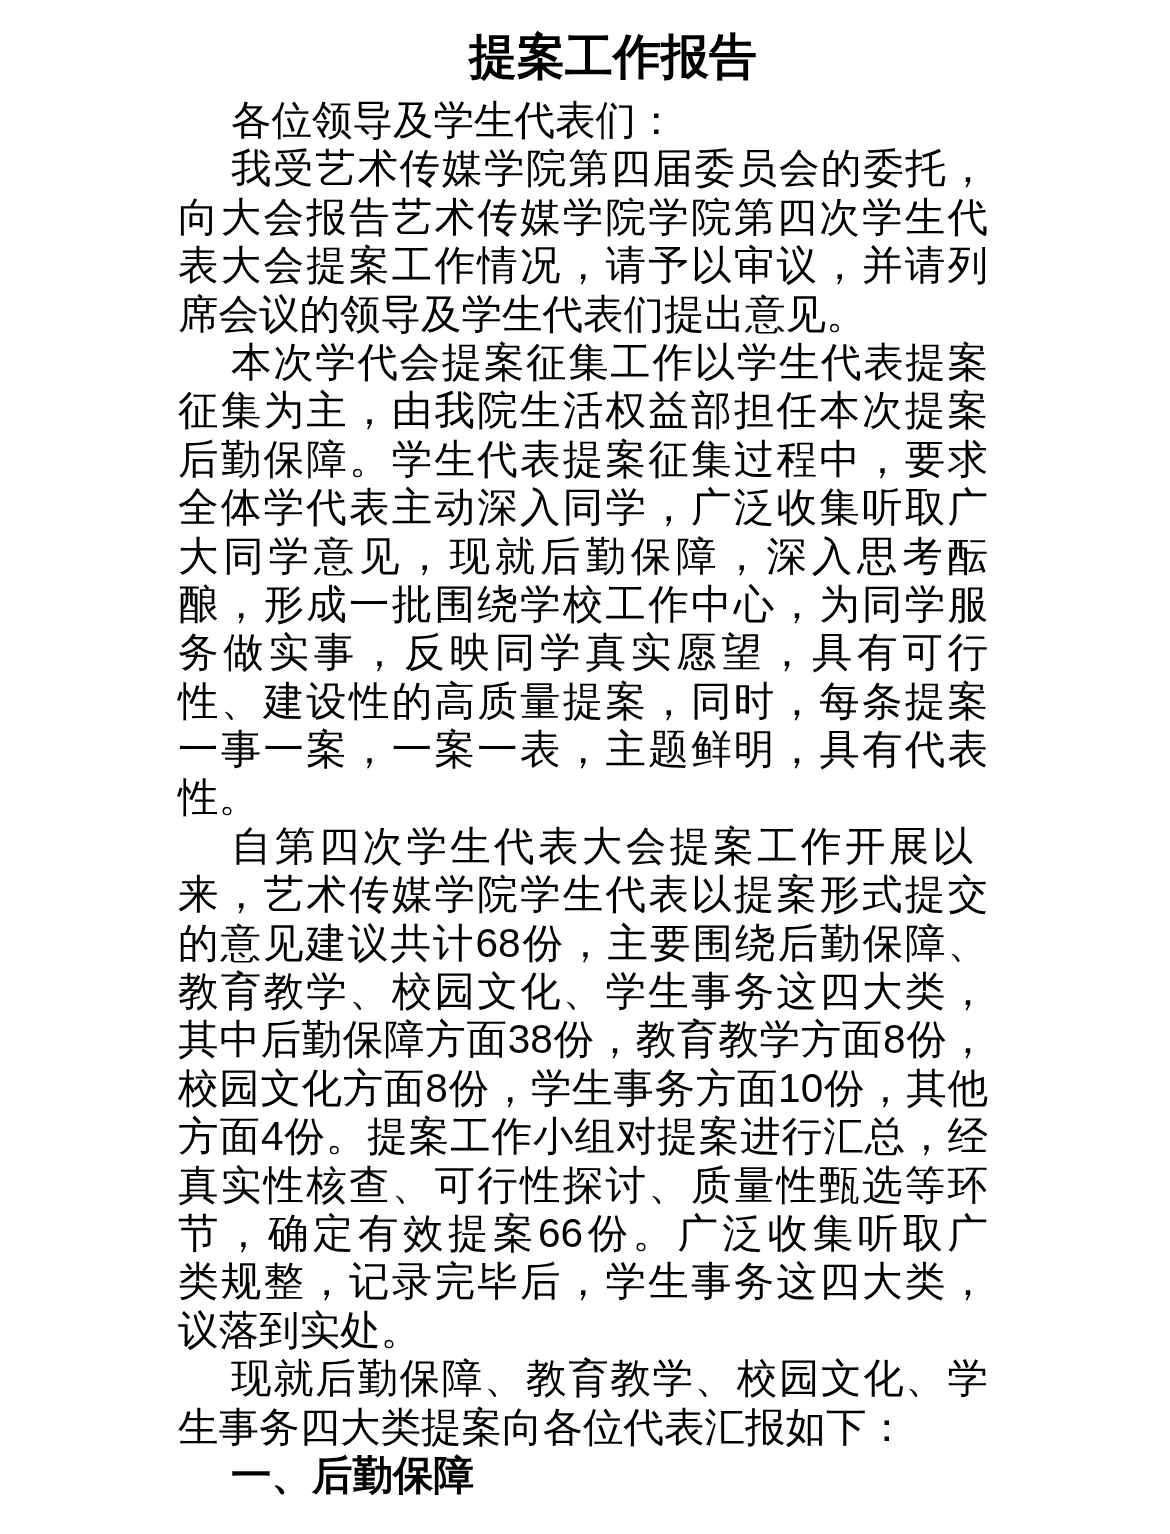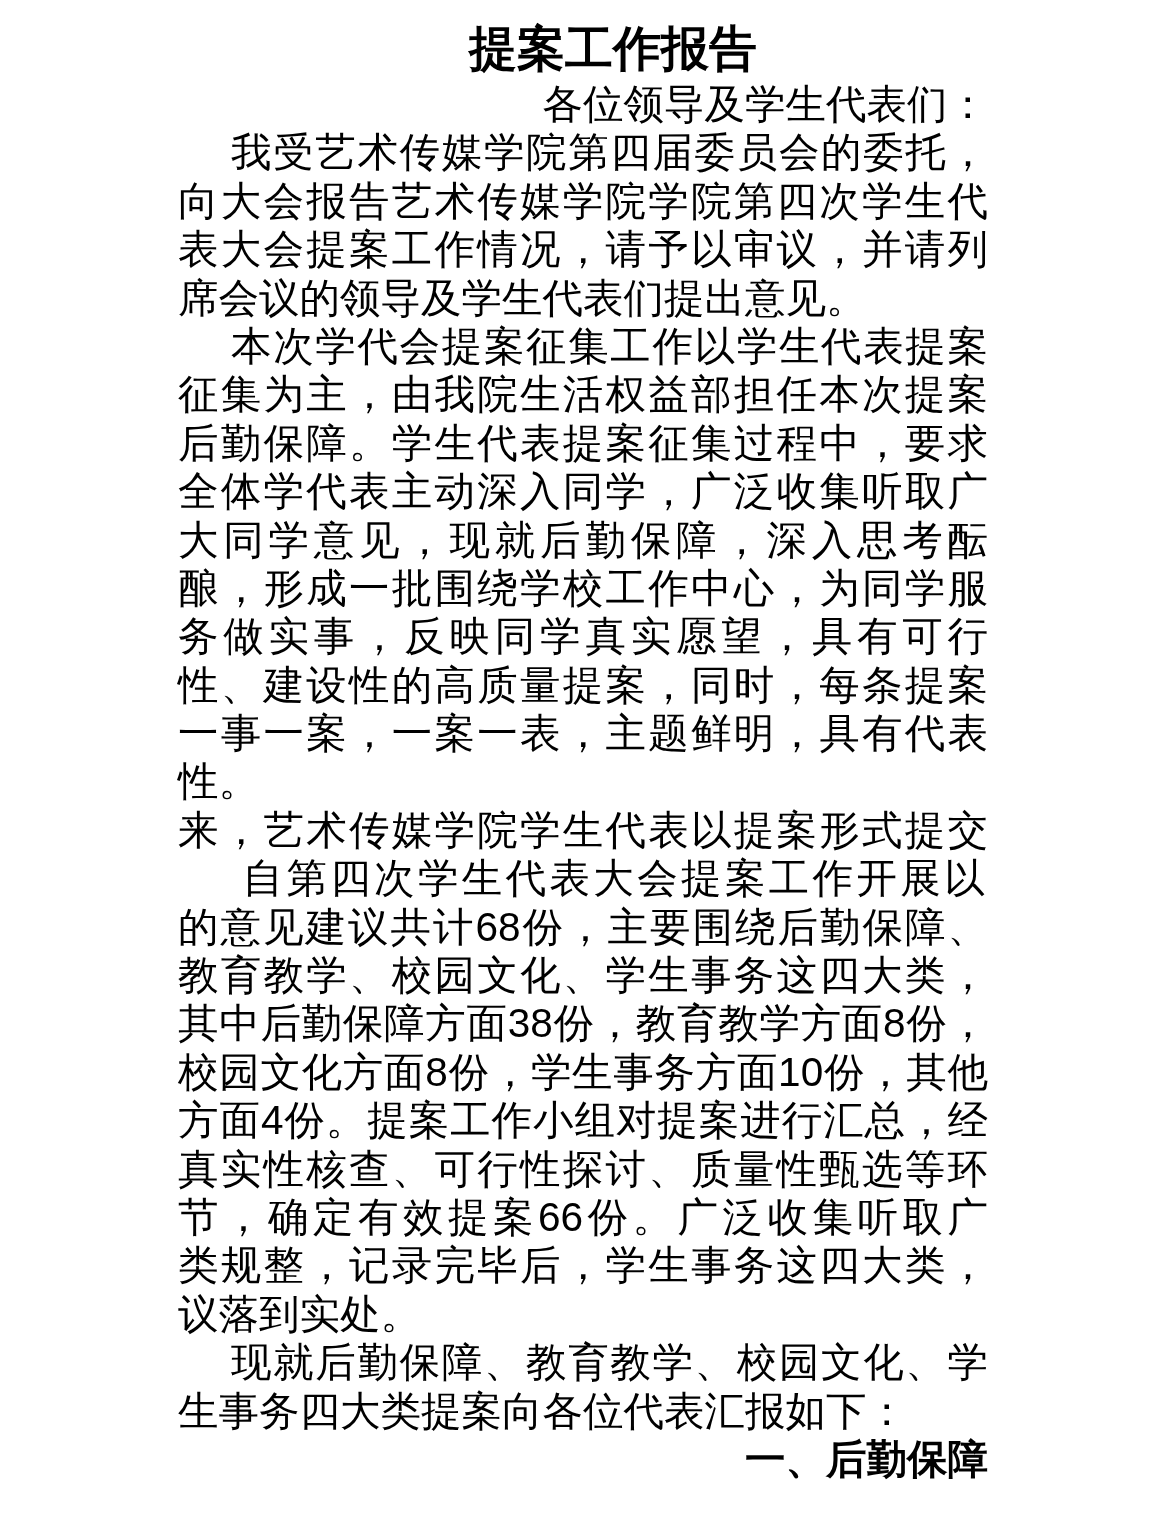--- a/index.html
+++ b/index.html
@@ -10,21 +10,21 @@
   .page {
     position: relative;
     width: 1170px;
     height: 1534px;
     background: #ffffff;
     overflow: hidden;
     color: #000000;
     font-family: "Liberation Sans", sans-serif;
   }
   .doc-title {
-    margin: 4px;
+    margin: 12px;
     padding-top: 18px;
     font-size: 48px;
     line-height: 54px;
     font-weight: bold;
     text-align: center;
     
     text-indent: 56px;
     white-space: nowrap;
   }
   .doc-body {
@@ -33,21 +33,20 @@
   }
   .line {
     font-size: 40.5px;
     line-height: 48.4px;
     height: 48.4px;
     overflow: visible;
     text-align: left;
   }
   .line.indent {
     text-indent: 53px;
-    text-align: right;
   }
   .line.justify {
     text-align: justify;
     text-align-last: justify;
     text-justify: inter-character;
   }
   .line.spread {
     letter-spacing: 3.35px;
   }
   .line.bold {
@@ -68,22 +67,22 @@
       <div class="line justify indent">本次学代会提案征集工作以学生代表提案</div>
       <div class="line justify">征集为主，由我院生活权益部担任本次提案</div>
       <div class="line justify">后勤保障。学生代表提案征集过程中，要求</div>
       <div class="line justify">全体学代表主动深入同学，广泛收集听取广</div>
       <div class="line justify">大同学意见，现就后勤保障，深入思考酝</div>
       <div class="line justify">酿，形成一批围绕学校工作中心，为同学服</div>
       <div class="line justify">务做实事，反映同学真实愿望，具有可行</div>
       <div class="line justify">性、建设性的高质量提案，同时，每条提案</div>
       <div class="line justify">一事一案，一案一表，主题鲜明，具有代表</div>
       <div class="line left">性。</div>
+      <div class="line spread indent">自第四次学生代表大会提案工作开展以</div>
       <div class="line justify">来，艺术传媒学院学生代表以提案形式提交</div>
-      <div class="line spread indent">自第四次学生代表大会提案工作开展以</div>
       <div class="line justify">的意见建议共计68份，主要围绕后勤保障、</div>
       <div class="line justify">教育教学、校园文化、学生事务这四大类，</div>
       <div class="line justify">其中后勤保障方面38份，教育教学方面8份，</div>
       <div class="line justify">校园文化方面8份，学生事务方面10份，其他</div>
       <div class="line justify">方面4份。提案工作小组对提案进行汇总，经</div>
       <div class="line justify">真实性核查、可行性探讨、质量性甄选等环</div>
       <div class="line justify">节，确定有效提案66份。广泛收集听取广</div>
       <div class="line justify">类规整，记录完毕后，学生事务这四大类，</div>
       <div class="line left">议落到实处。</div>
       <div class="line justify indent">现就后勤保障、教育教学、校园文化、学</div>

